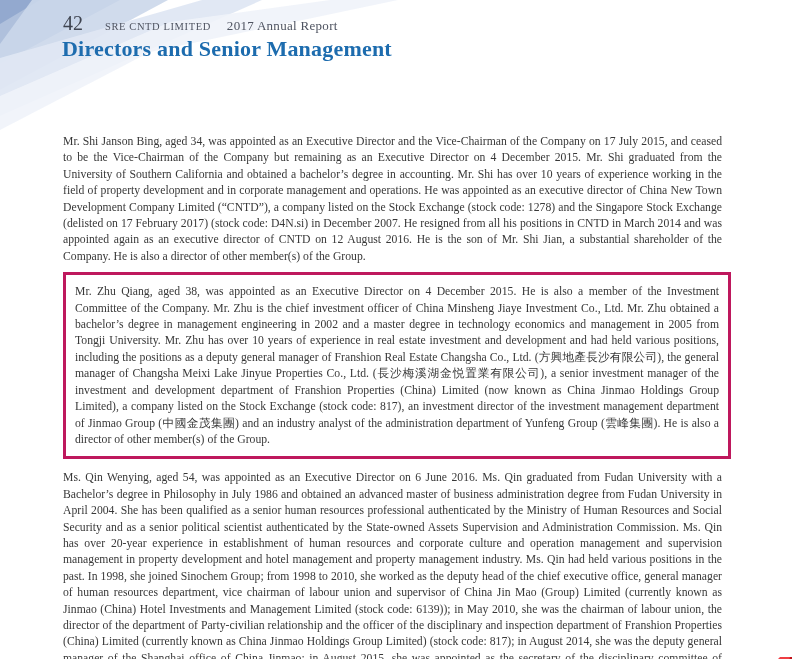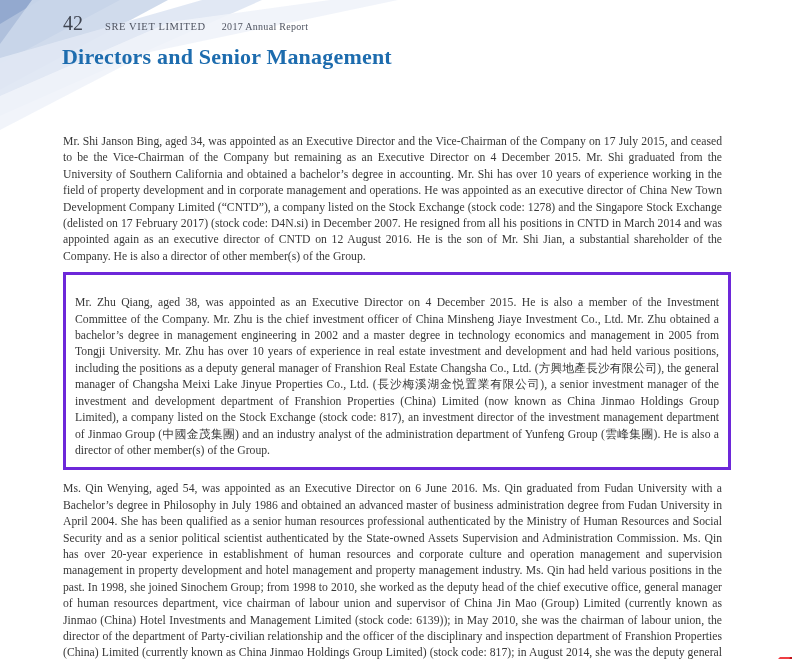--- a/index.html
+++ b/index.html
@@ -25,47 +25,47 @@
     white-space:nowrap;
   }
   .page-number{
     font-size:20px;color:#3f4450;
     margin-right:22px;
   }
   .company-name{
     font-size:10.5px;color:#4e5360;letter-spacing:0.6px;
   }
   .report-name{
-    font-size:10px;color:#4e5360;letter-spacing:0.3px;
+    font-size:13px;color:#4e5360;letter-spacing:0.3px;
     margin-left:16px;
   }
   .section-title{
     position:absolute;
-    left:62px;top:44px;margin:0;
+    left:62px;top:36px;margin:0;
     font-size:22px;font-weight:bold;
     color:#1d6cae;
     letter-spacing:0.2px;
   }
   .content{
     position:absolute;
     left:63px;top:110px;
     width:668px;
   }
   .bio{
     margin:0 9px 0 0;
     font-size:11.7px;
     line-height:16.4px;
     color:#383838;
     text-align:justify;
   }
   .bio-shi{margin-top:24px;}
   .highlight-box{
     margin-top:7px;
-    border:3px solid #6d28d9;
-    padding:20px 9px 8px 9px;
+    border:3px solid #be185d;
+    padding:9px 9px 8px 9px;
   }
   .highlight-box .bio{margin:0;}
   .bio-qin{margin-top:11px;}
   .viet-badge{
     position:absolute;
     right:6px;top:656px;
     width:60px;height:34px;
   }
   .viet-badge svg{display:block;}
 </style>
@@ -77,21 +77,21 @@
   <svg class="corner-art" width="440" height="132" viewBox="0 0 440 132" aria-hidden="true">
     <polygon points="0,0 120,0 0,64" fill="#afc0dc"></polygon>
     <polygon points="0,0 40,0 0,24" fill="#93a9cf"></polygon>
     <polygon points="32,0 168,0 0,90 0,44" fill="#cbd7ea" opacity="0.9"></polygon>
     <polygon points="0,58 202,0 262,0 0,116" fill="#dfe7f3" opacity="0.95"></polygon>
     <polygon points="0,96 170,22 330,0 398,0 150,52 0,130" fill="#eff3f9" opacity="0.9"></polygon>
   </svg>
 
   <div class="header-row">
     <span class="page-number">42</span>
-    <span class="company-name">SRE VIET LIMITED</span>
+    <span class="company-name">SRE CNTD LIMITED</span>
     <span class="report-name">2017 Annual Report</span>
   </div>
 
   <h1 class="section-title">Directors and Senior Management</h1>
 
   <div class="content">
 
     <p class="bio bio-shi">Mr. Shi Janson Bing, aged 34, was appointed as an Executive Director and the Vice-Chairman of the Company on 17 July 2015, and ceased to be the Vice-Chairman of the Company but remaining as an Executive Director on 4 December 2015. Mr. Shi graduated from the University of Southern California and obtained a bachelor’s degree in accounting. Mr. Shi has over 10 years of experience working in the field of property development and in corporate management and operations. He was appointed as an executive director of China New Town Development Company Limited (“CNTD”), a company listed on the Stock Exchange (stock code: 1278) and the Singapore Stock Exchange (delisted on 17 February 2017) (stock code: D4N.si) in December 2007. He resigned from all his positions in CNTD in March 2014 and was appointed again as an executive director of CNTD on 12 August 2016. He is the son of Mr. Shi Jian, a substantial shareholder of the Company. He is also a director of other member(s) of the Group.</p>
 
     <div class="highlight-box">

